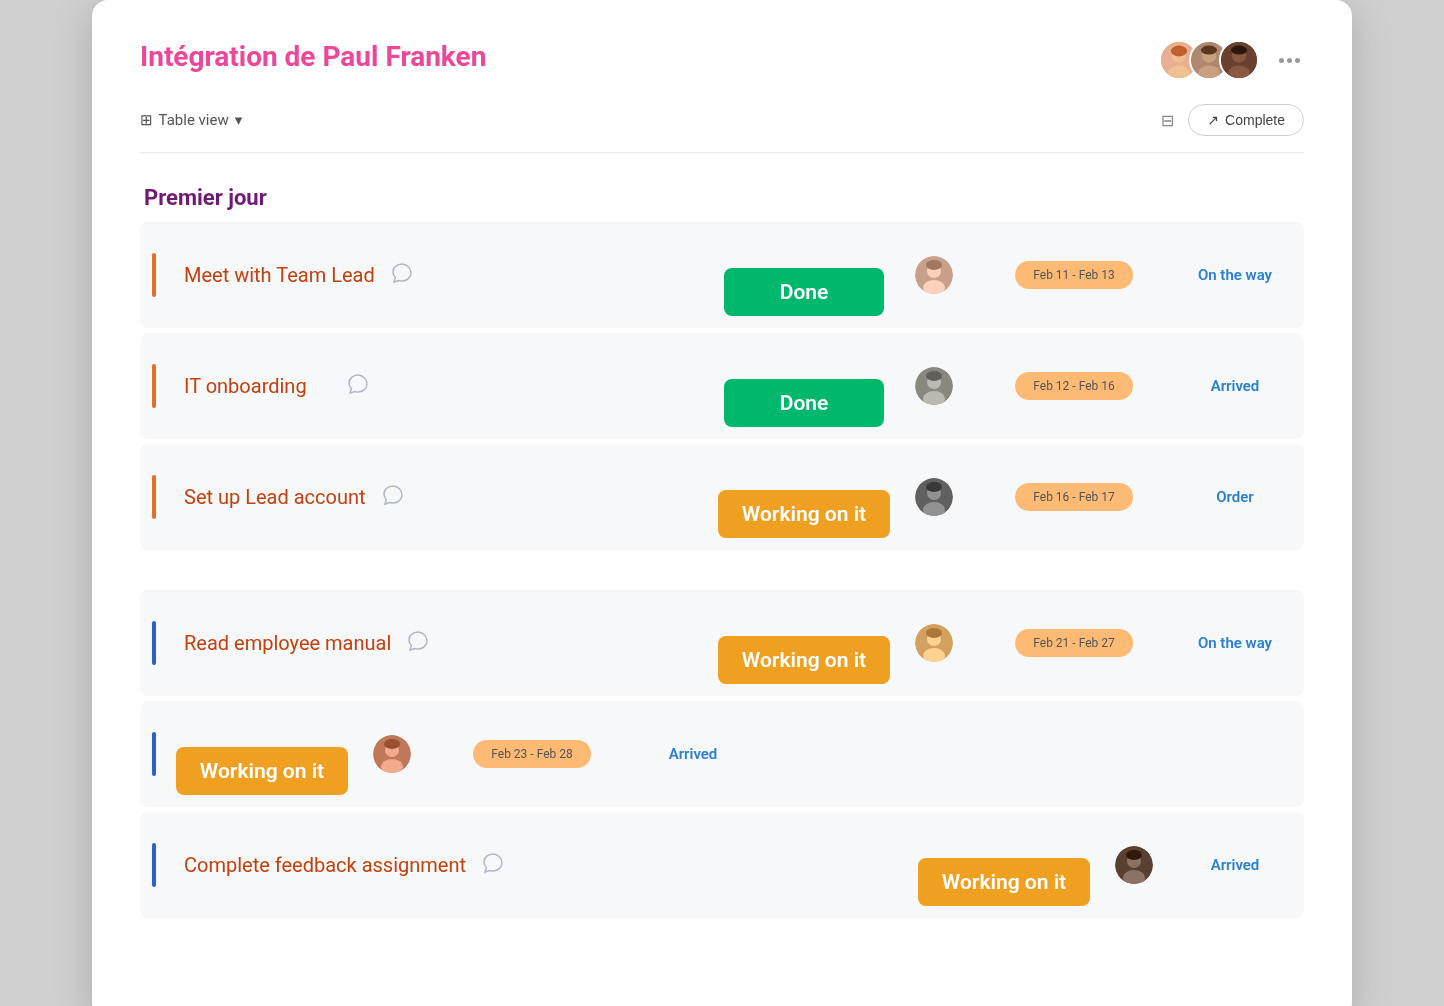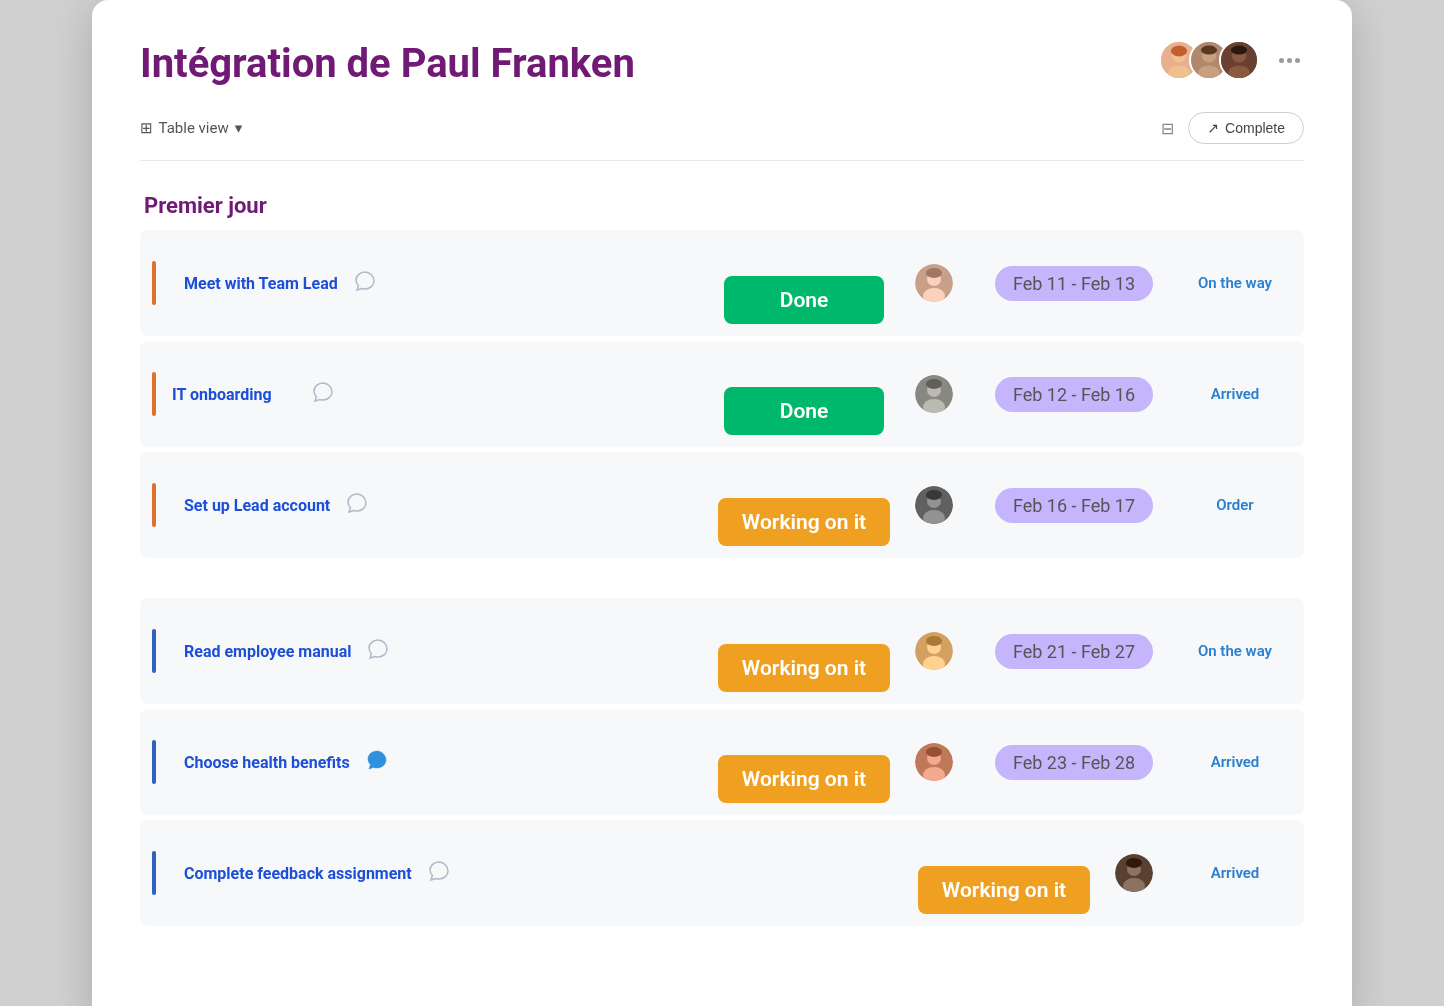--- a/index.html
+++ b/index.html
@@ -21,23 +21,23 @@
       box-shadow: 0 8px 40px rgba(0,0,0,0.18);
     }
     
     .header {
       display: flex;
       align-items: flex-start;
       justify-content: space-between;
       margin-bottom: 24px;
     }
     .page-title {
-      font-size: 40px;
+      font-size: 28px;
       font-weight: 700;
-      color: #701a75;
+      color: #ec4899;
       line-height: 1.2;
     }
     .header-right {
       display: flex;
       align-items: center;
       gap: 12px;
     }
     .avatars {
       display: flex;
       align-items: center;
@@ -146,23 +146,23 @@
     .indicator-bar.orange { background: #e07030; }
     .indicator-bar.blue { background: #3060c0; }
     .col-task-name {
       flex: 1 1 300px;
       min-width: 200px;
       display: flex;
       align-items: center;
       gap: 8px;
     }
     .task-name-text {
-      font-size: 16px;
-      color: #1d4ed8;
-      font-weight: 700;
+      font-size: 20px;
+      color: #c2410c;
+      font-weight: 400;
     }
     .chat-icon {
       color: #b0b8c8;
       font-size: 18px;
       cursor: pointer;
       margin-left: 8px;
     }
     .chat-icon.active {
       color: #3090e0;
     }
@@ -198,24 +198,24 @@
       justify-content: center;
       overflow: hidden;
       font-size: 20px;
     }
     .col-date {
       flex: 0 0 200px;
       display: flex;
       justify-content: center;
     }
     .date-badge {
-      background: #c4b5fd;
+      background: #fdba74;
       border-radius: 20px;
       padding: 7px 18px;
-      font-size: 18px;
+      font-size: 12px;
       color: #555;
       white-space: nowrap;
     }
     .col-status2 {
       flex: 0 0 130px;
       display: flex;
       justify-content: center;
       padding-right: 8px;
     }
     .arrival-status {
@@ -310,21 +310,21 @@
           </div>
           <div class="col-date">
             <span class="date-badge">Feb 11 - Feb 13</span>
           </div>
           <div class="col-status2">
             <span class="arrival-status">On the way</span>
           </div>
         </div>
         <div class="row-wrapper">
           <div class="indicator-bar orange" style="margin-left: 12px;"></div>
-          <div class="col-task-name" style="margin-left: 0; gap: 32px;">
+          <div class="col-task-name" style="margin-left: 12px; gap: 32px;">
             <span class="task-name-text">IT onboarding</span>
             <span class="chat-icon"><svg width="22" height="22" viewBox="0 0 22 22" fill="none">
                 <path d="M11 2C6.03 2 2 5.58 2 10c0 2.13.9 4.07 2.38 5.52L3 20l4.72-1.56C8.99 18.79 9.97 19 11 19c4.97 0 9-3.58 9-8s-4.03-9-9-9z" stroke="#b0b8c8" stroke-width="1.5" fill="none"></path>
               </svg></span>
           </div>
           <div class="col-status">
             <span class="status-badge status-done">Done</span>
           </div>
           <div class="col-assignee">
             <div class="assignee-avatar">
@@ -396,26 +396,20 @@
           </div>
           <div class="col-date">
             <span class="date-badge">Feb 21 - Feb 27</span>
           </div>
           <div class="col-status2">
             <span class="arrival-status">On the way</span>
           </div>
         </div>
         <div class="row-wrapper">
           <div class="indicator-bar blue" style="margin-left: 12px;"></div>
-          <div class="col-task-name" style="margin-left: 12px;">
-            <span class="task-name-text">Choose health benefits</span>
-            <span class="chat-icon active"><svg width="22" height="22" viewBox="0 0 22 22" fill="none">
-                <path d="M11 2C6.03 2 2 5.58 2 10c0 2.13.9 4.07 2.38 5.52L3 20l4.72-1.56C8.99 18.79 9.97 19 11 19c4.97 0 9-3.58 9-8s-4.03-9-9-9z" fill="#3090e0" stroke="#3090e0" stroke-width="0.5"></path>
-              </svg></span>
-          </div>
           <div class="col-status">
             <span class="status-badge status-working">Working on it</span>
           </div>
           <div class="col-assignee">
             <div class="assignee-avatar">
               <svg width="38" height="38" viewBox="0 0 38 38">
       <circle cx="19" cy="19" r="19" fill="#c0785a"></circle>
       <circle cx="19" cy="15" r="7" fill="rgb(242,170,140)"></circle>
       <ellipse cx="19" cy="32" rx="11" ry="8" fill="rgb(242,170,140)"></ellipse>
       <ellipse cx="19" cy="9" rx="8" ry="5" fill="rgb(152,80,50)"></ellipse>

